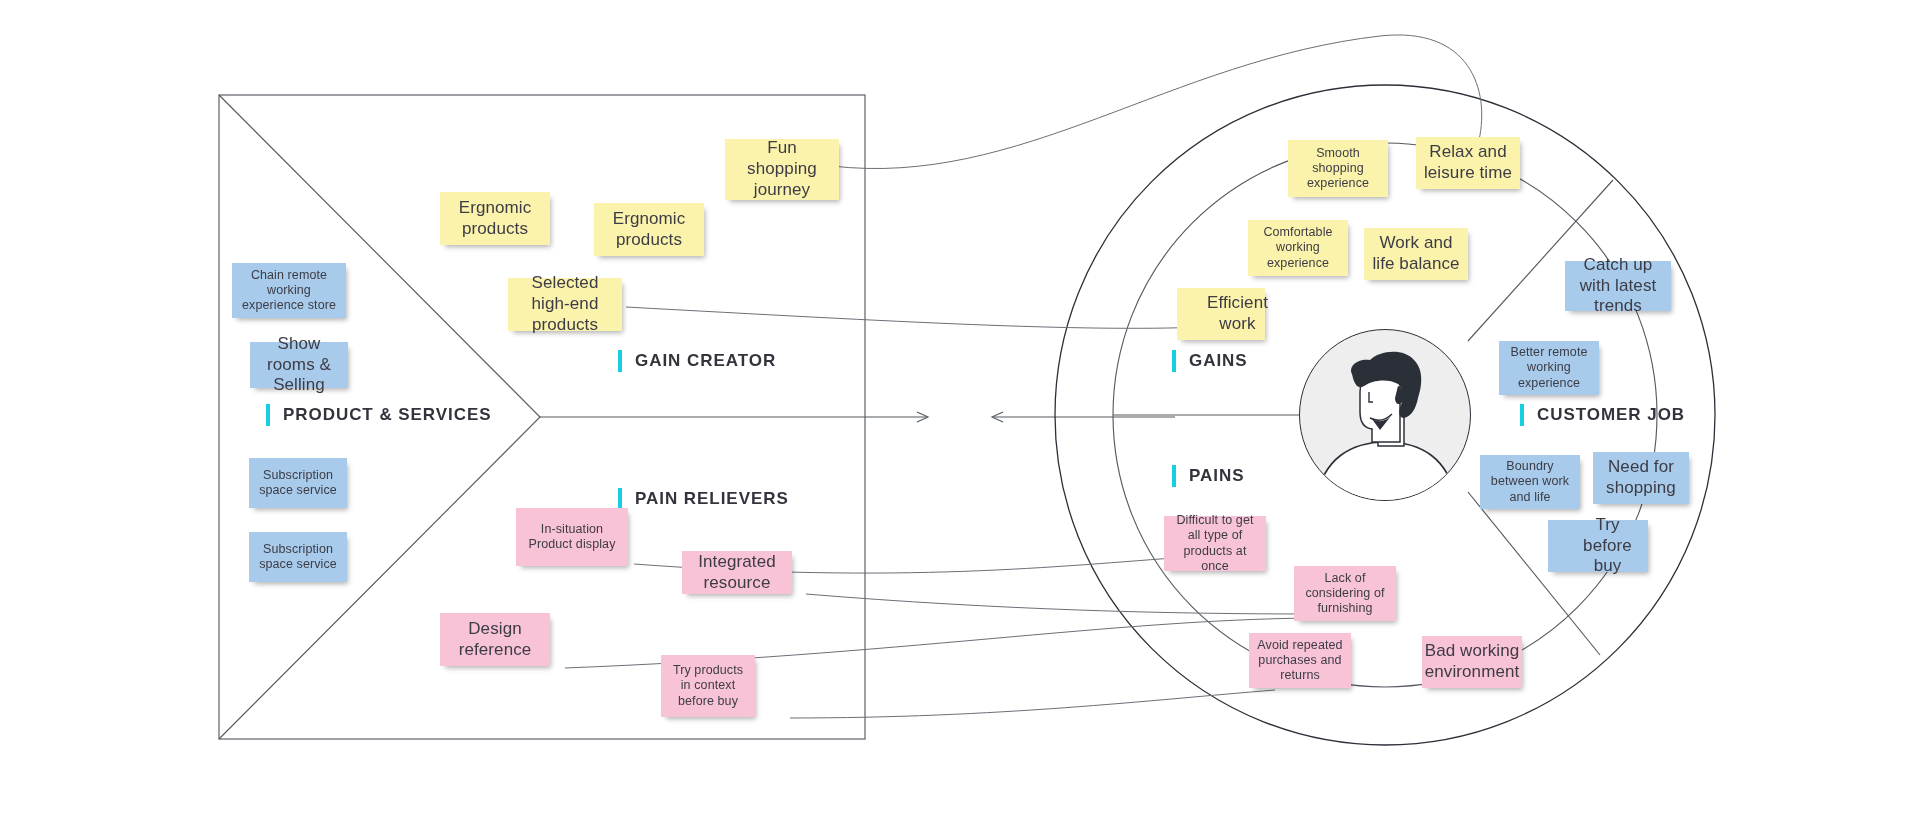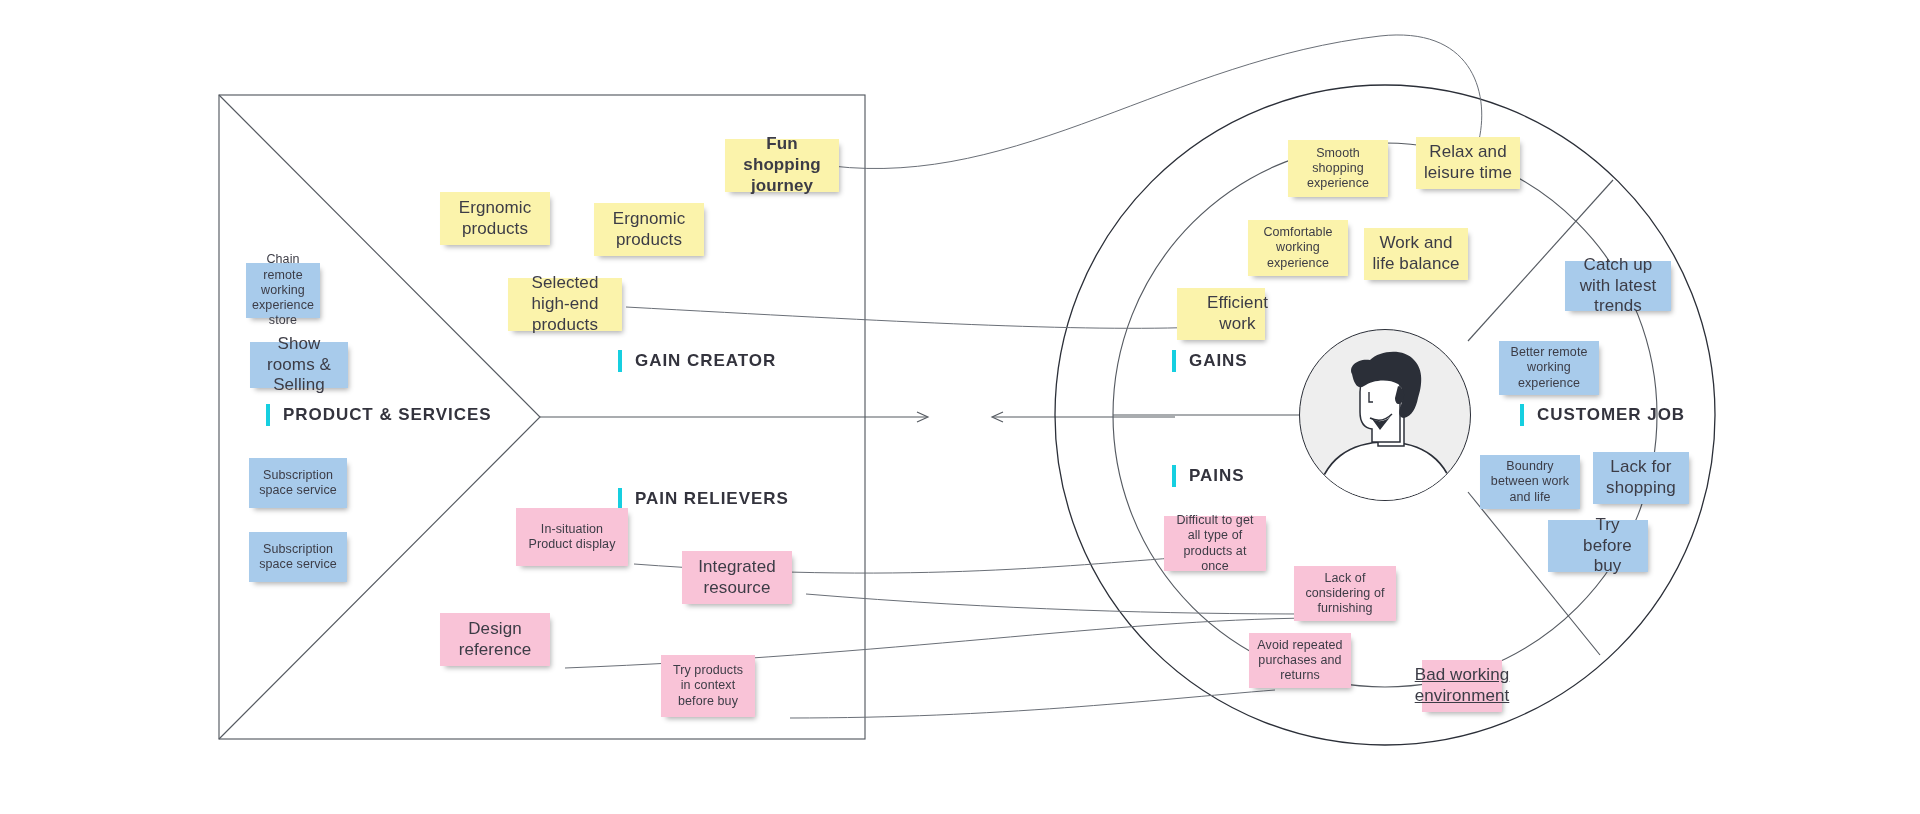--- a/index.html
+++ b/index.html
@@ -147,45 +147,45 @@
   </div>
   <div class="seclabel" style="left:1172px; top:465px;">
     <span class="bar"></span>
     <span>PAINS</span>
   </div>
   <div class="seclabel" style="left:1520px; top:404px;">
     <span class="bar"></span>
     <span>CUSTOMER JOB</span>
   </div>
 
-  <div class="note blue small" style="left:246px; top:263px; width:74px; height:55px;">Chain remote working experience store</div>
+  <div class="note blue small" style="left:232px; top:263px; width:114px; height:55px;">Chain remote working experience store</div>
   <div class="note blue big" style="left:250px; top:342px; width:98px; height:46px;">Show rooms &amp; Selling</div>
   <div class="note blue small" style="left:249px; top:458px; width:98px; height:50px;">Subscription space service</div>
   <div class="note blue small" style="left:249px; top:532px; width:98px; height:50px;">Subscription space service</div>
 
   <div class="note yellow big" style="left:440px; top:192px; width:110px; height:53px;">Ergnomic products</div>
   <div class="note yellow big" style="left:594px; top:203px; width:110px; height:53px;">Ergnomic products</div>
-  <div class="note yellow big" style="left:725px; top:139px; width:114px; height:53px;font-weight:bold;">Fun shopping journey</div>
+  <div class="note yellow big" style="left:725px; top:139px; width:114px; height:61px;">Fun shopping journey</div>
   <div class="note yellow big" style="left:508px; top:278px; width:114px; height:53px;">Selected high-end products</div>
 
   <div class="note pink small" style="left:516px; top:508px; width:112px; height:58px;">In-situation Product display</div>
-  <div class="note pink big" style="left:682px; top:551px; width:110px; height:53px;">Integrated resource</div>
+  <div class="note pink big" style="left:682px; top:551px; width:110px; height:43px;">Integrated resource</div>
   <div class="note pink big" style="left:440px; top:613px; width:110px; height:53px;">Design reference</div>
   <div class="note pink small" style="left:661px; top:655px; width:94px; height:62px;">Try products in context before buy</div>
 
   <div class="note yellow small" style="left:1288px; top:140px; width:100px; height:57px;">Smooth shopping experience</div>
   <div class="note yellow big" style="left:1416px; top:137px; width:104px; height:52px;">Relax and leisure time</div>
   <div class="note yellow small" style="left:1248px; top:220px; width:100px; height:56px;">Comfortable working experience</div>
   <div class="note yellow big" style="left:1364px; top:228px; width:104px; height:52px;">Work and life balance</div>
   <div class="note yellow big" style="left:1177px; top:288px; width:88px; height:52px;padding-left:39px;">Efficient work</div>
 
   <div class="note blue big" style="left:1565px; top:261px; width:106px; height:50px;">Catch up with latest trends</div>
   <div class="note blue small" style="left:1499px; top:341px; width:100px; height:54px;">Better remote working experience</div>
   <div class="note blue small" style="left:1480px; top:455px; width:100px; height:54px;">Boundry between work and life</div>
-  <div class="note blue big" style="left:1593px; top:452px; width:96px; height:52px;">Lack for shopping</div>
+  <div class="note blue big" style="left:1593px; top:452px; width:96px; height:52px;">Need for shopping</div>
   <div class="note blue big" style="left:1548px; top:520px; width:100px; height:52px;padding-left:25px;">Try before buy</div>
 
   <div class="note pink small" style="left:1164px; top:516px; width:102px; height:55px;">Difficult to get all type of products at once</div>
   <div class="note pink small" style="left:1294px; top:566px; width:102px; height:55px;">Lack of considering of furnishing</div>
   <div class="note pink small" style="left:1249px; top:633px; width:102px; height:55px;">Avoid repeated purchases and returns</div>
-  <div class="note pink big" style="left:1422px; top:660px; width:80px; height:52px;text-decoration:underline;">Bad working environment</div>
+  <div class="note pink big" style="left:1422px; top:636px; width:100px; height:52px;">Bad working environment</div>
 
 </div>
 
 </body></html>

